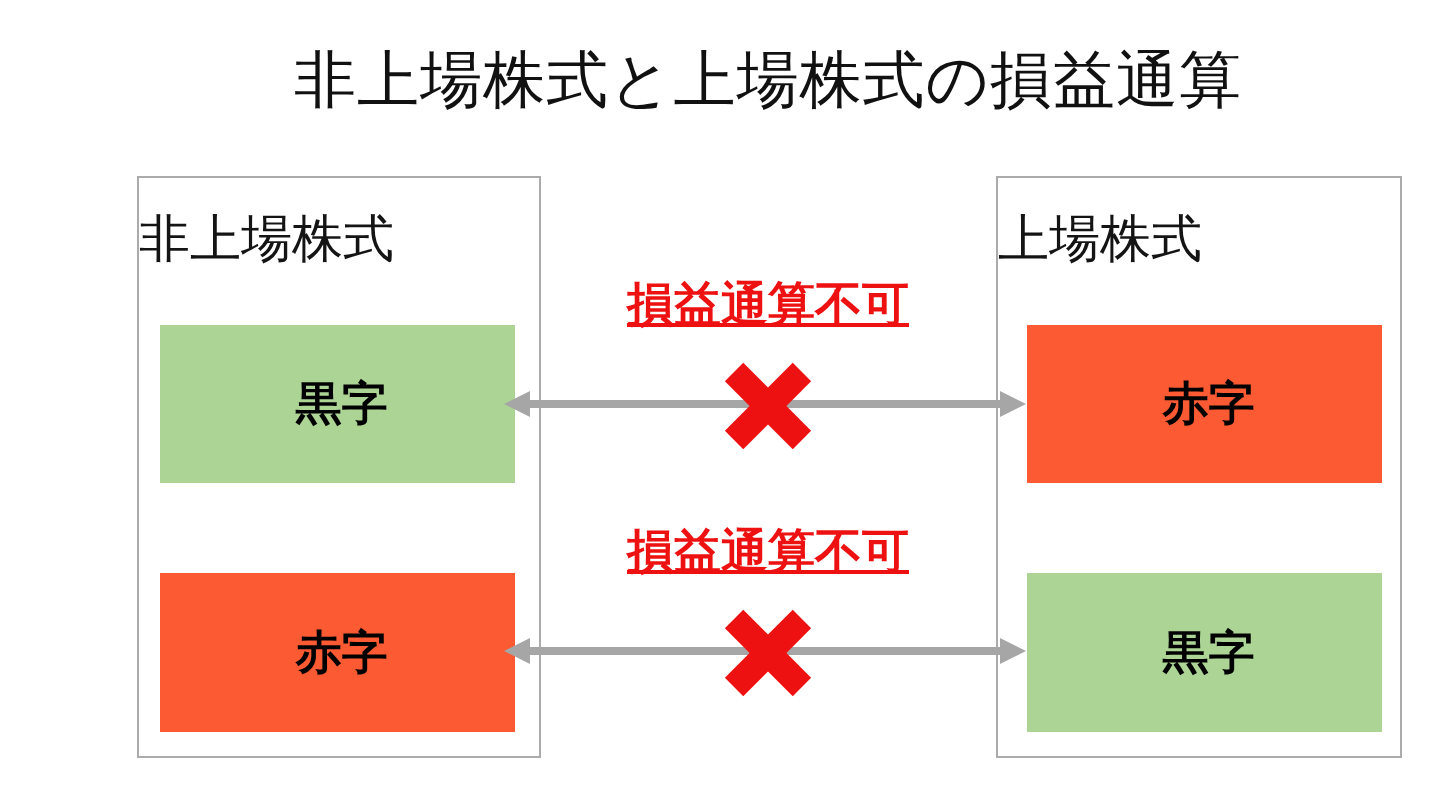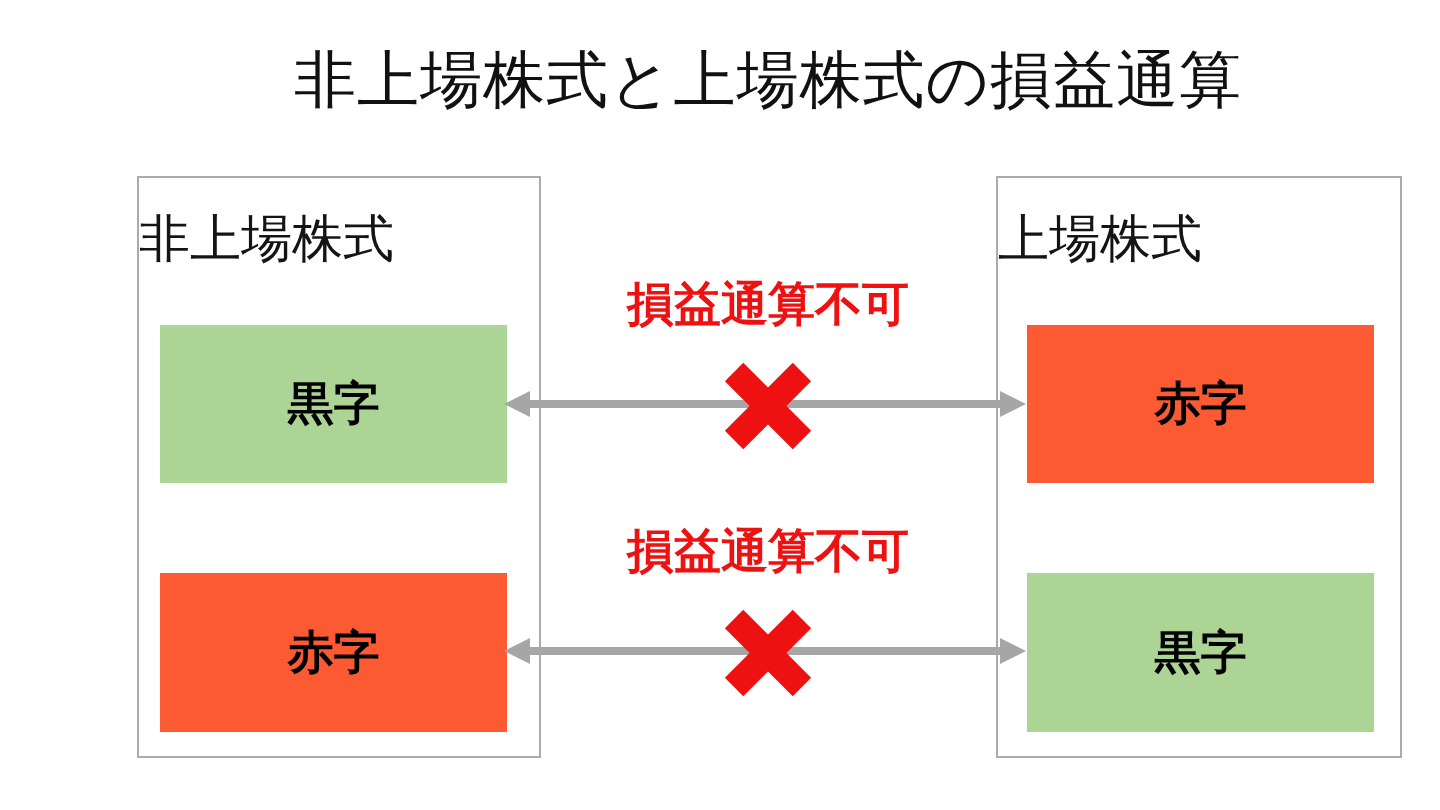--- a/index.html
+++ b/index.html
@@ -29,31 +29,31 @@
   }
   .panel-left{left:89px;width:404px;}
   .panel-right{left:948px;width:406px;}
   .panel-header{
     margin-top:30px;text-align:left;
     font-size:51px;color:#141414;font-weight:400;line-height:1.2;
   }
   .box{
     position:absolute;width:347px;
     display:flex;align-items:center;justify-content:center;
-    font-size:46px;font-weight:700;color:#000000;
+    font-size:46px;font-weight:700;color:#000000;padding-left:8px;
   }
   .box-green{background:var(--profit-green);}
   .box-red{background:var(--loss-orange);}
   .box-l-top{left:112px;top:325px;height:158px;}
   .box-l-bottom{left:112px;top:573px;height:159px;}
   .box-r-top{left:979px;top:325px;height:158px;}
   .box-r-bottom{left:979px;top:573px;height:159px;}
   .conn-label{
     position:absolute;left:420px;width:600px;text-align:center;
-    font-size:47px;font-weight:700;color:var(--alert-red);line-height:1.05;
+    font-size:47px;font-weight:700;color:var(--alert-red);line-height:1.05;text-decoration:underline;
   }
   .conn-label-1{top:279px;}
   .conn-label-2{top:526px;}
   .arrow{
     position:absolute;left:452px;width:530px;height:36px;
   }
   .arrow-1{top:386px;}
   .arrow-2{top:633px;}
   .arrow line{stroke:var(--arrow-gray);stroke-width:8;}
   .arrow polygon{fill:var(--arrow-gray);}

